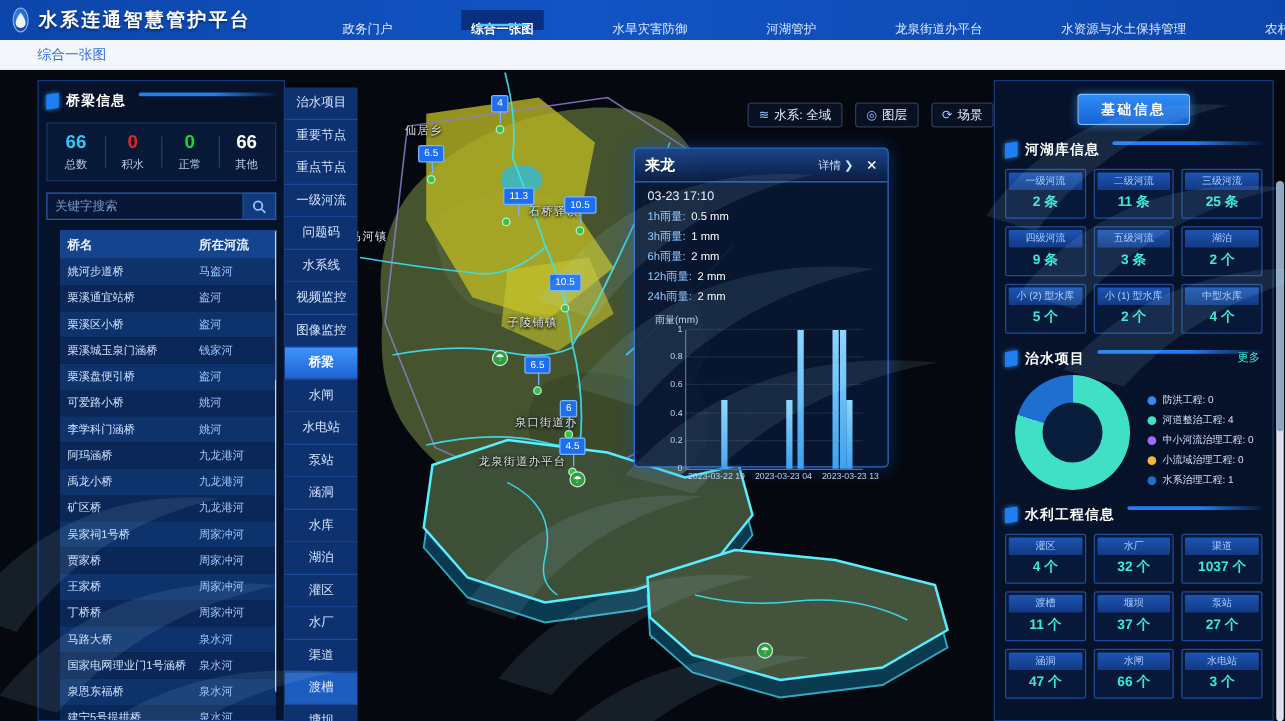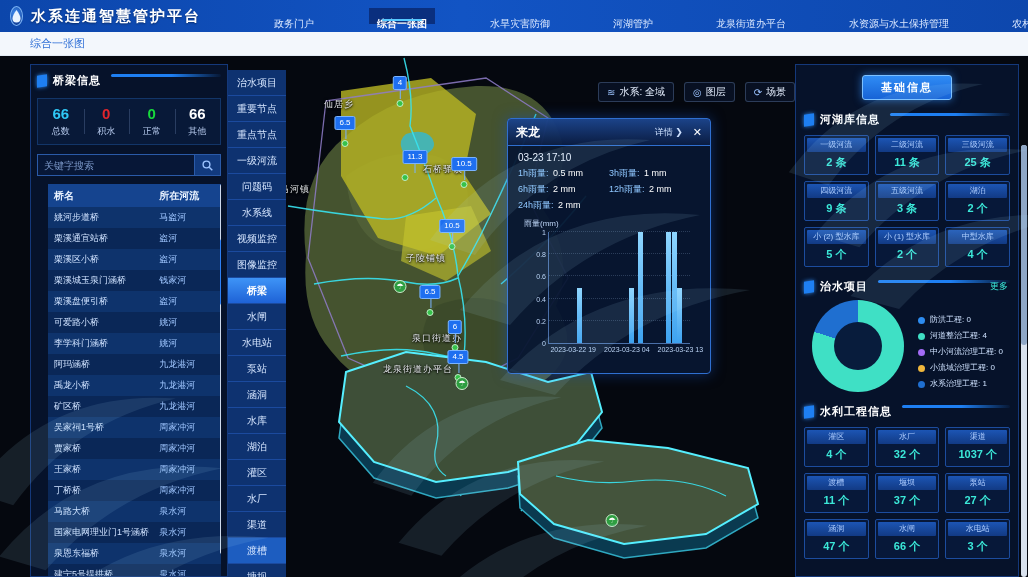--- a/index.html
+++ b/index.html
@@ -106,21 +106,21 @@
   #popup { position:absolute; left:507px; top:118px; width:204px; height:256px;
     background:rgba(7,22,50,.95); border:1px solid #2f6fd0; border-radius:4px; z-index:35;
     box-shadow:0 0 14px rgba(20,80,190,.5); }
   #popup-head { height:27px; display:flex; align-items:center; padding:0 8px;
     background:linear-gradient(180deg,rgba(44,104,210,.55),rgba(20,50,120,.25)); border-bottom:1px solid #2f6fd0; }
   #popup-title { color:#fff; font-size:12px; font-weight:bold; flex:1; }
   #popup-detail { color:#cfe2ff; font-size:9px; cursor:pointer; margin-right:10px; }
   #popup-close { color:#fff; font-size:11px; cursor:pointer; }
   #popup-body { padding:6px 10px 0 10px; }
   #popup-time { color:#eaf2ff; font-size:10px; margin-bottom:4px; }
-  #metrics { display:grid; grid-template-columns:1fr 1fr; row-gap:3px; }
+  #metrics { display:grid; grid-template-columns:1fr; row-gap:3px; }
   .metric { font-size:9px; color:#8fc7ff; white-space:nowrap; }
   .metric b { color:#fff; font-weight:normal; margin-left:2px; }
   
   #chart { position:relative; margin:6px 4px 0 4px; height:142px; }
   #ylab { position:absolute; left:2px; top:0; color:#bcd4f5; font-size:8px; }
   #plot { position:absolute; left:26px; right:6px; top:14px; bottom:16px;
     border-left:1px solid #4a6fa8; border-bottom:1px solid #4a6fa8; }
   .gline { position:absolute; left:0; right:0; border-top:1px dotted rgba(170,200,240,.22); }
   .ytick { position:absolute; right:calc(100% + 3px); transform:translateY(50%); color:#bcd4f5; font-size:7px; }
   .bar { position:absolute; bottom:0; width:5px; background:linear-gradient(180deg,#8fd6ff,#3da2f0); }

